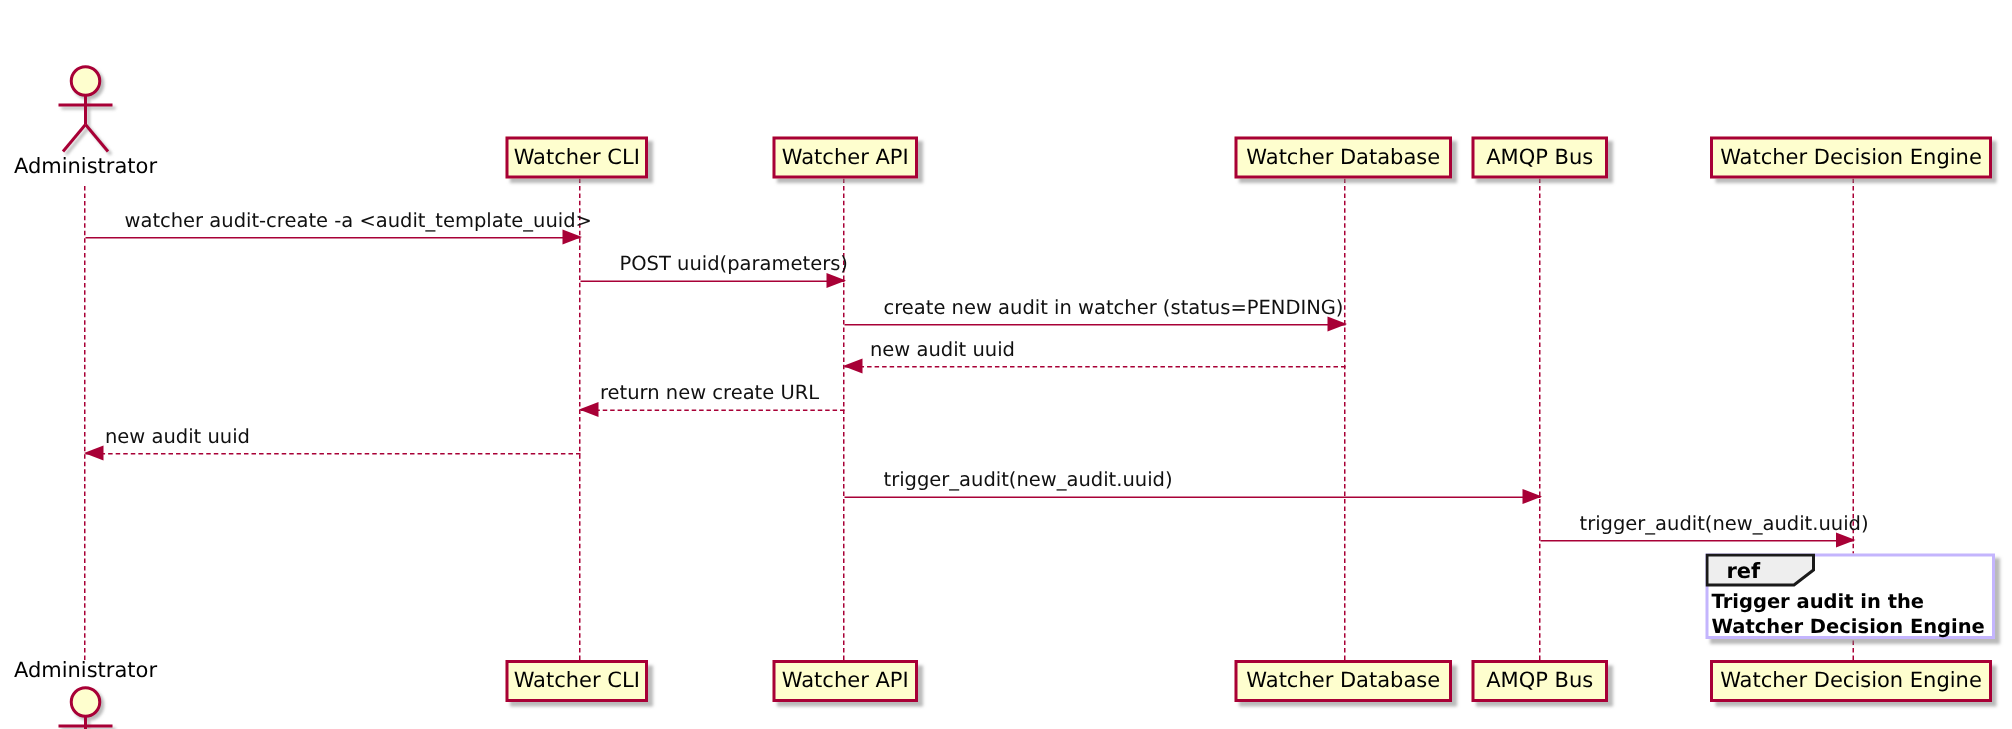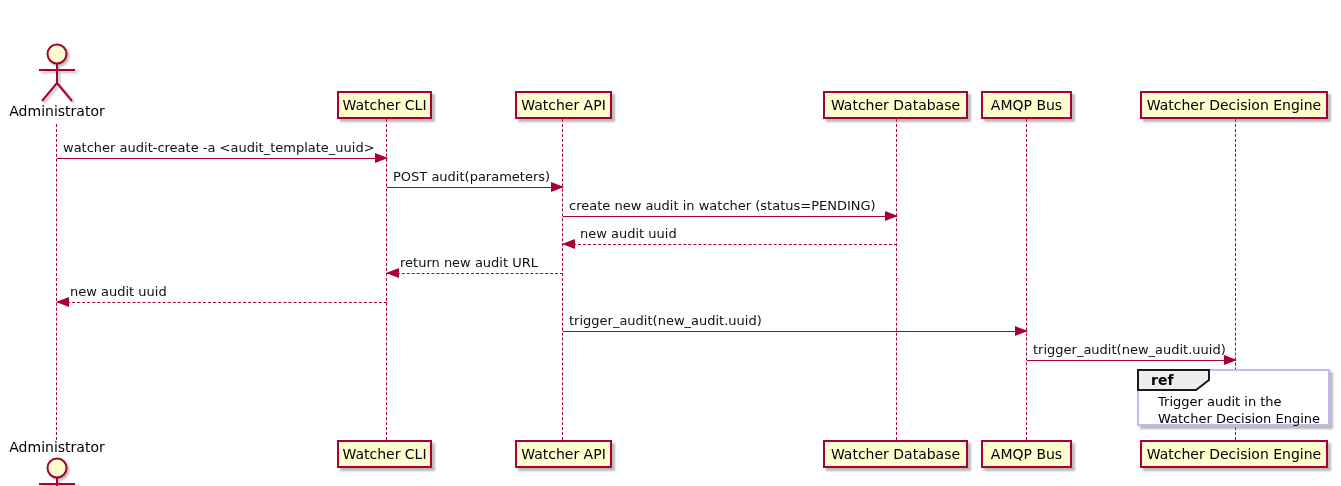--- a/index.html
+++ b/index.html
@@ -41,21 +41,21 @@
     font-size:14px;
     white-space:nowrap;
   }
   
   .msg{position:absolute;height:0;z-index:1;}
   .msg-line{position:absolute;left:0;top:0;width:100%;height:0;}
   .msg-line.solid{border-top:1.6px solid #A80036;}
   .msg-line.dashed{border-top:1.6px dashed #A80036;}
   .msg-label{
     position:absolute;
-    bottom:3px;left:6px;
+    bottom:3px;left:26px;
     font-size:13px;
     white-space:nowrap;
     color:#101010;
   }
   .arrow{position:absolute;width:0;height:0;top:-4.6px;}
   .arrow.right{
     right:-1px;
     border-left:13px solid #A80036;
     border-top:5px solid transparent;
     border-bottom:5px solid transparent;
@@ -72,24 +72,25 @@
     box-sizing:border-box;
     background:#ffffff;
     border:2px solid #c4b5fd;
     box-shadow:3px 3px 2px rgba(130,130,130,0.55);
     z-index:3;
   }
   .ref-tag{position:absolute;top:-2px;left:-2px;}
   .ref-tag text{font-weight:bold;font-size:14px;font-family:"DejaVu Sans","Liberation Sans",sans-serif;}
   .ref-text{
     margin-top:22px;
-    padding-left:19px;
+    padding-left:2px;
     font-size:13px;
     line-height:17px;
     white-space:nowrap;
+    font-weight:bold;
   }
 </style>
 </head>
 <body>
 
 <div class="canvas">
 
   <div class="lifeline" style="left:56px;top:84px;height:316px;"></div>
   <div class="lifeline" style="left:386px;top:79px;height:321px;"></div>
   <div class="lifeline" style="left:562px;top:79px;height:321px;"></div>
@@ -123,36 +124,36 @@
   <div class="pbox" style="left:1140px;top:51px;width:188px;">
     <span>Watcher Decision Engine</span>
   </div>
 
   <div class="msg" style="left:57px;top:118px;width:330px;">
     <span class="msg-label">watcher audit-create -a &lt;audit_template_uuid&gt;</span>
     <span class="msg-line solid"></span>
     <span class="arrow right"></span>
   </div>
   <div class="msg" style="left:387px;top:147px;width:176px;">
-    <span class="msg-label">POST audit(parameters)</span>
+    <span class="msg-label">POST uuid(parameters)</span>
     <span class="msg-line solid"></span>
     <span class="arrow right"></span>
   </div>
   <div class="msg" style="left:563px;top:176px;width:334px;">
     <span class="msg-label">create new audit in watcher (status=PENDING)</span>
     <span class="msg-line solid"></span>
     <span class="arrow right"></span>
   </div>
   <div class="msg" style="left:563px;top:204px;width:334px;">
     <span class="msg-label" style="left:17px;">new audit uuid</span>
     <span class="msg-line dashed"></span>
     <span class="arrow left"></span>
   </div>
   <div class="msg" style="left:387px;top:233px;width:176px;">
-    <span class="msg-label" style="left:13px;">return new audit URL</span>
+    <span class="msg-label" style="left:13px;">return new create URL</span>
     <span class="msg-line dashed"></span>
     <span class="arrow left"></span>
   </div>
   <div class="msg" style="left:57px;top:262px;width:330px;">
     <span class="msg-label" style="left:13px;">new audit uuid</span>
     <span class="msg-line dashed"></span>
     <span class="arrow left"></span>
   </div>
   <div class="msg" style="left:563px;top:291px;width:464px;">
     <span class="msg-label">trigger_audit(new_audit.uuid)</span>

